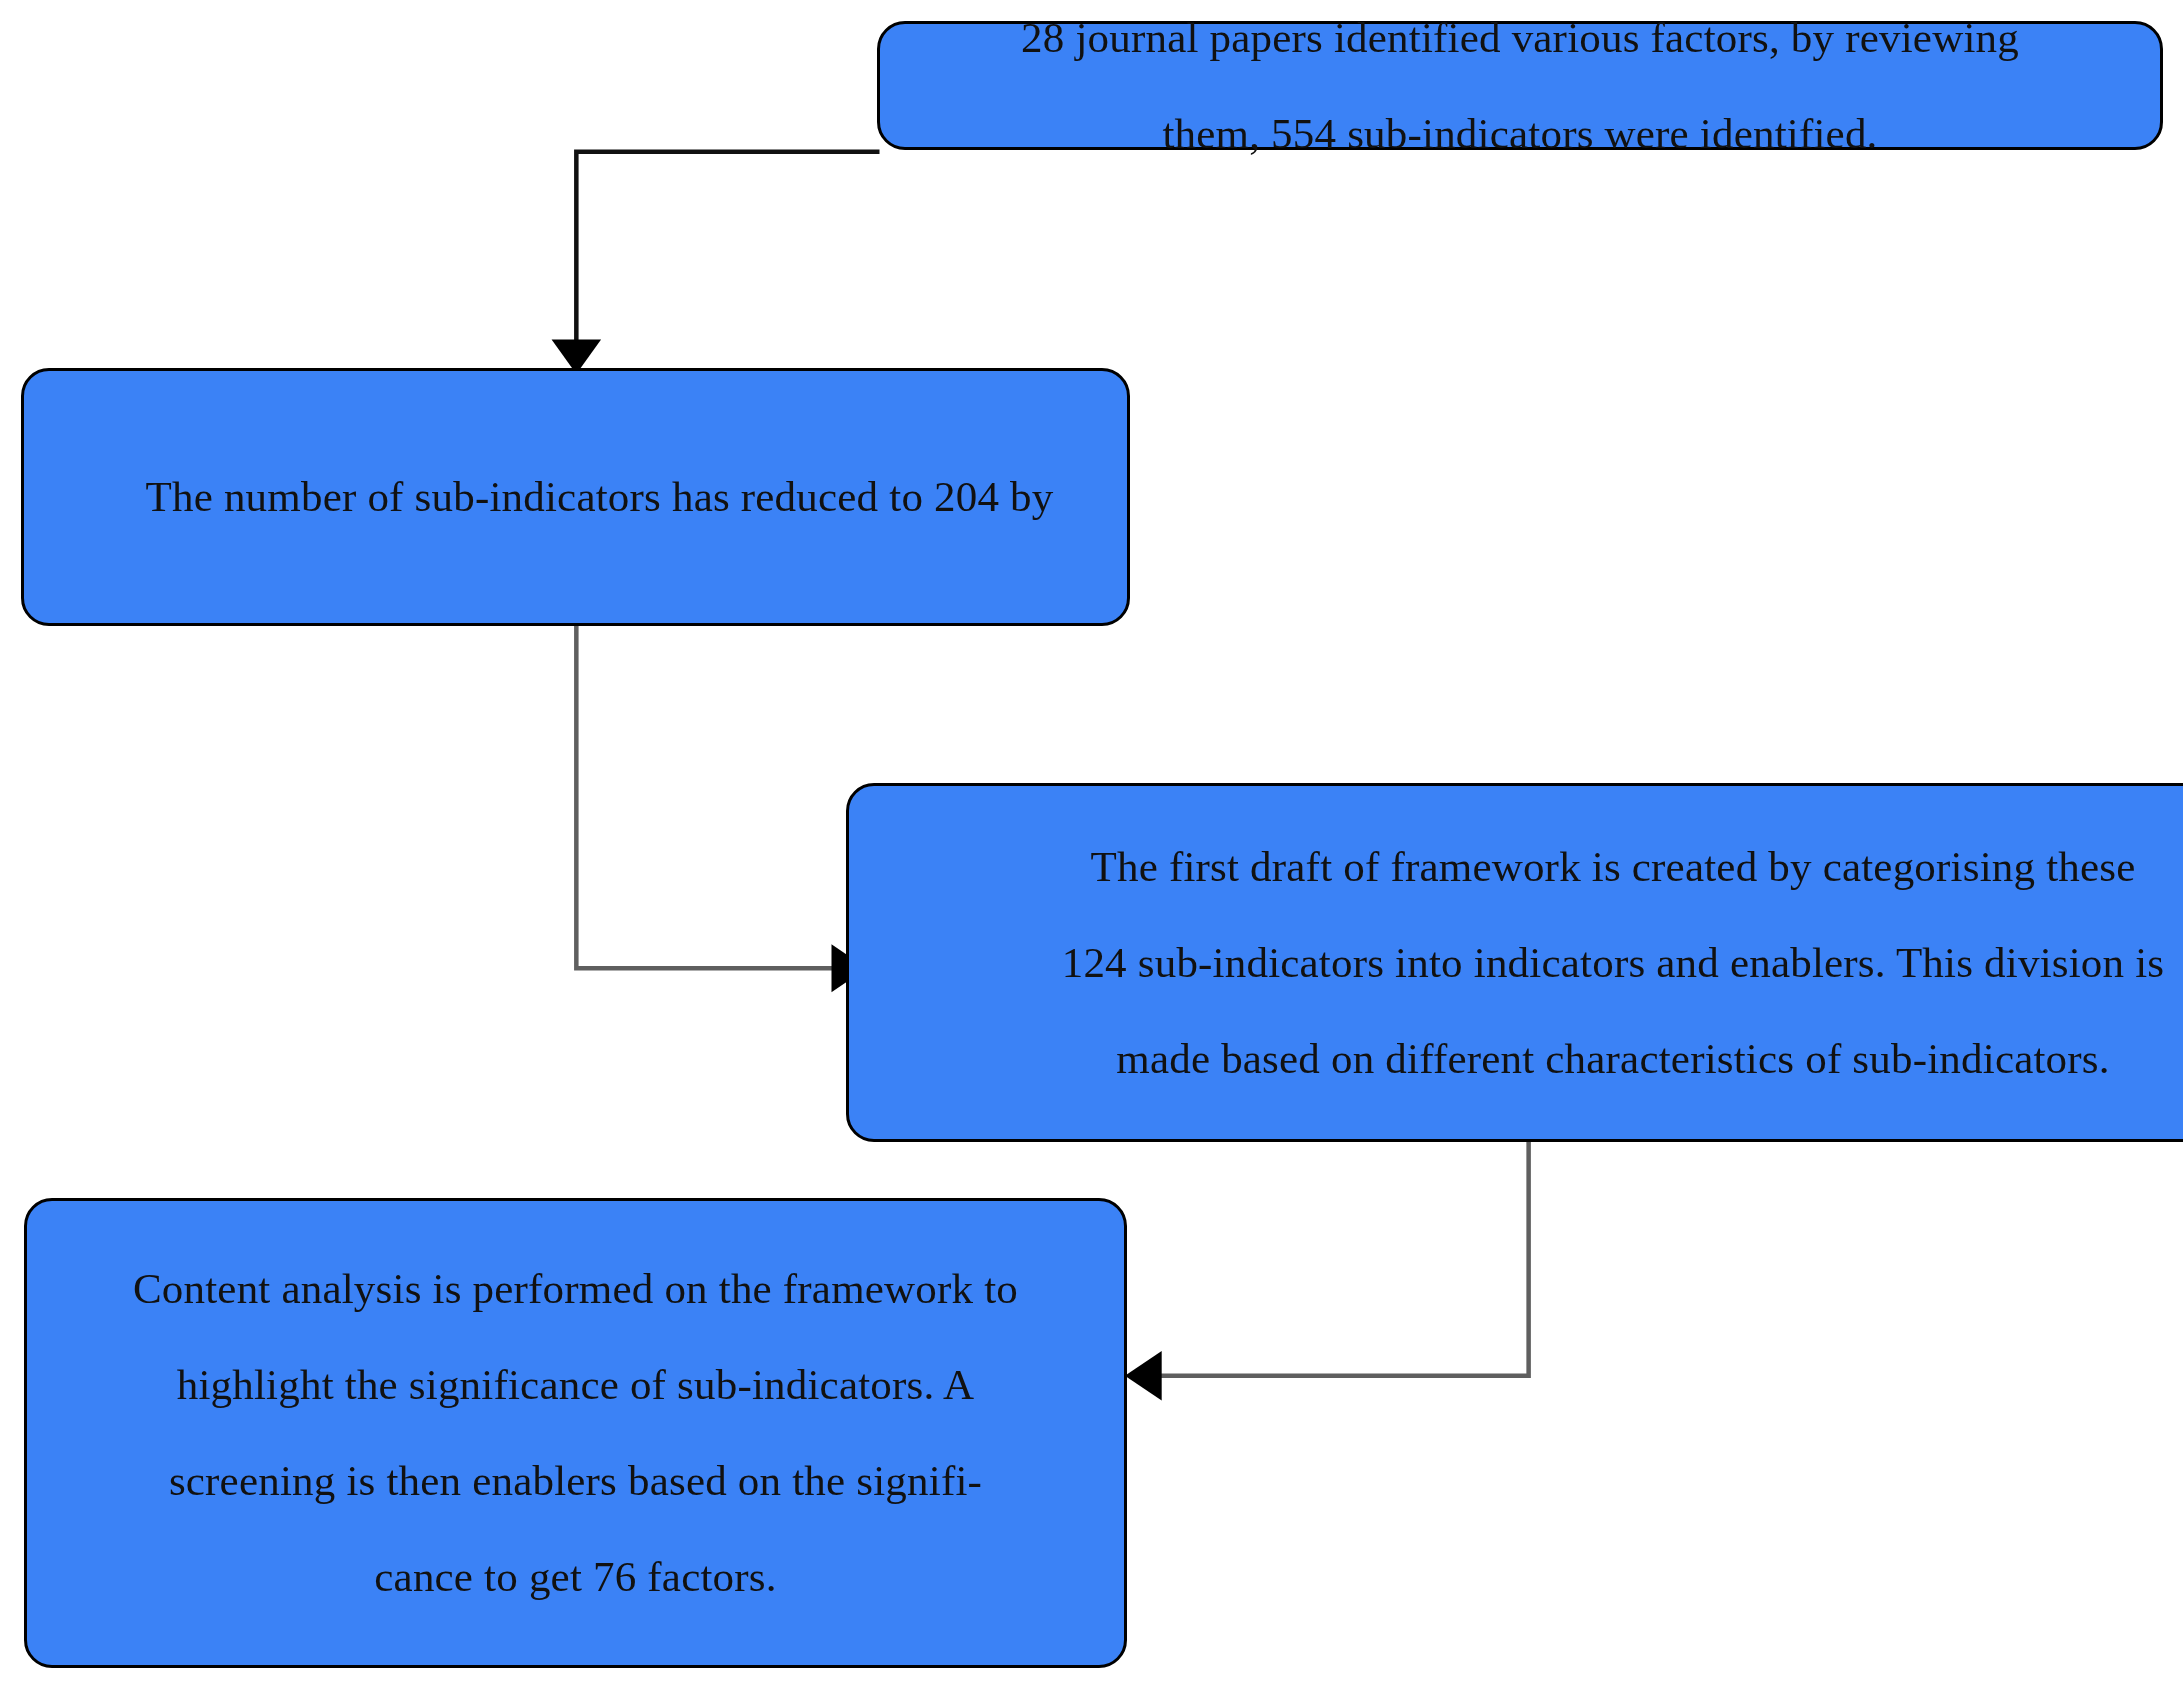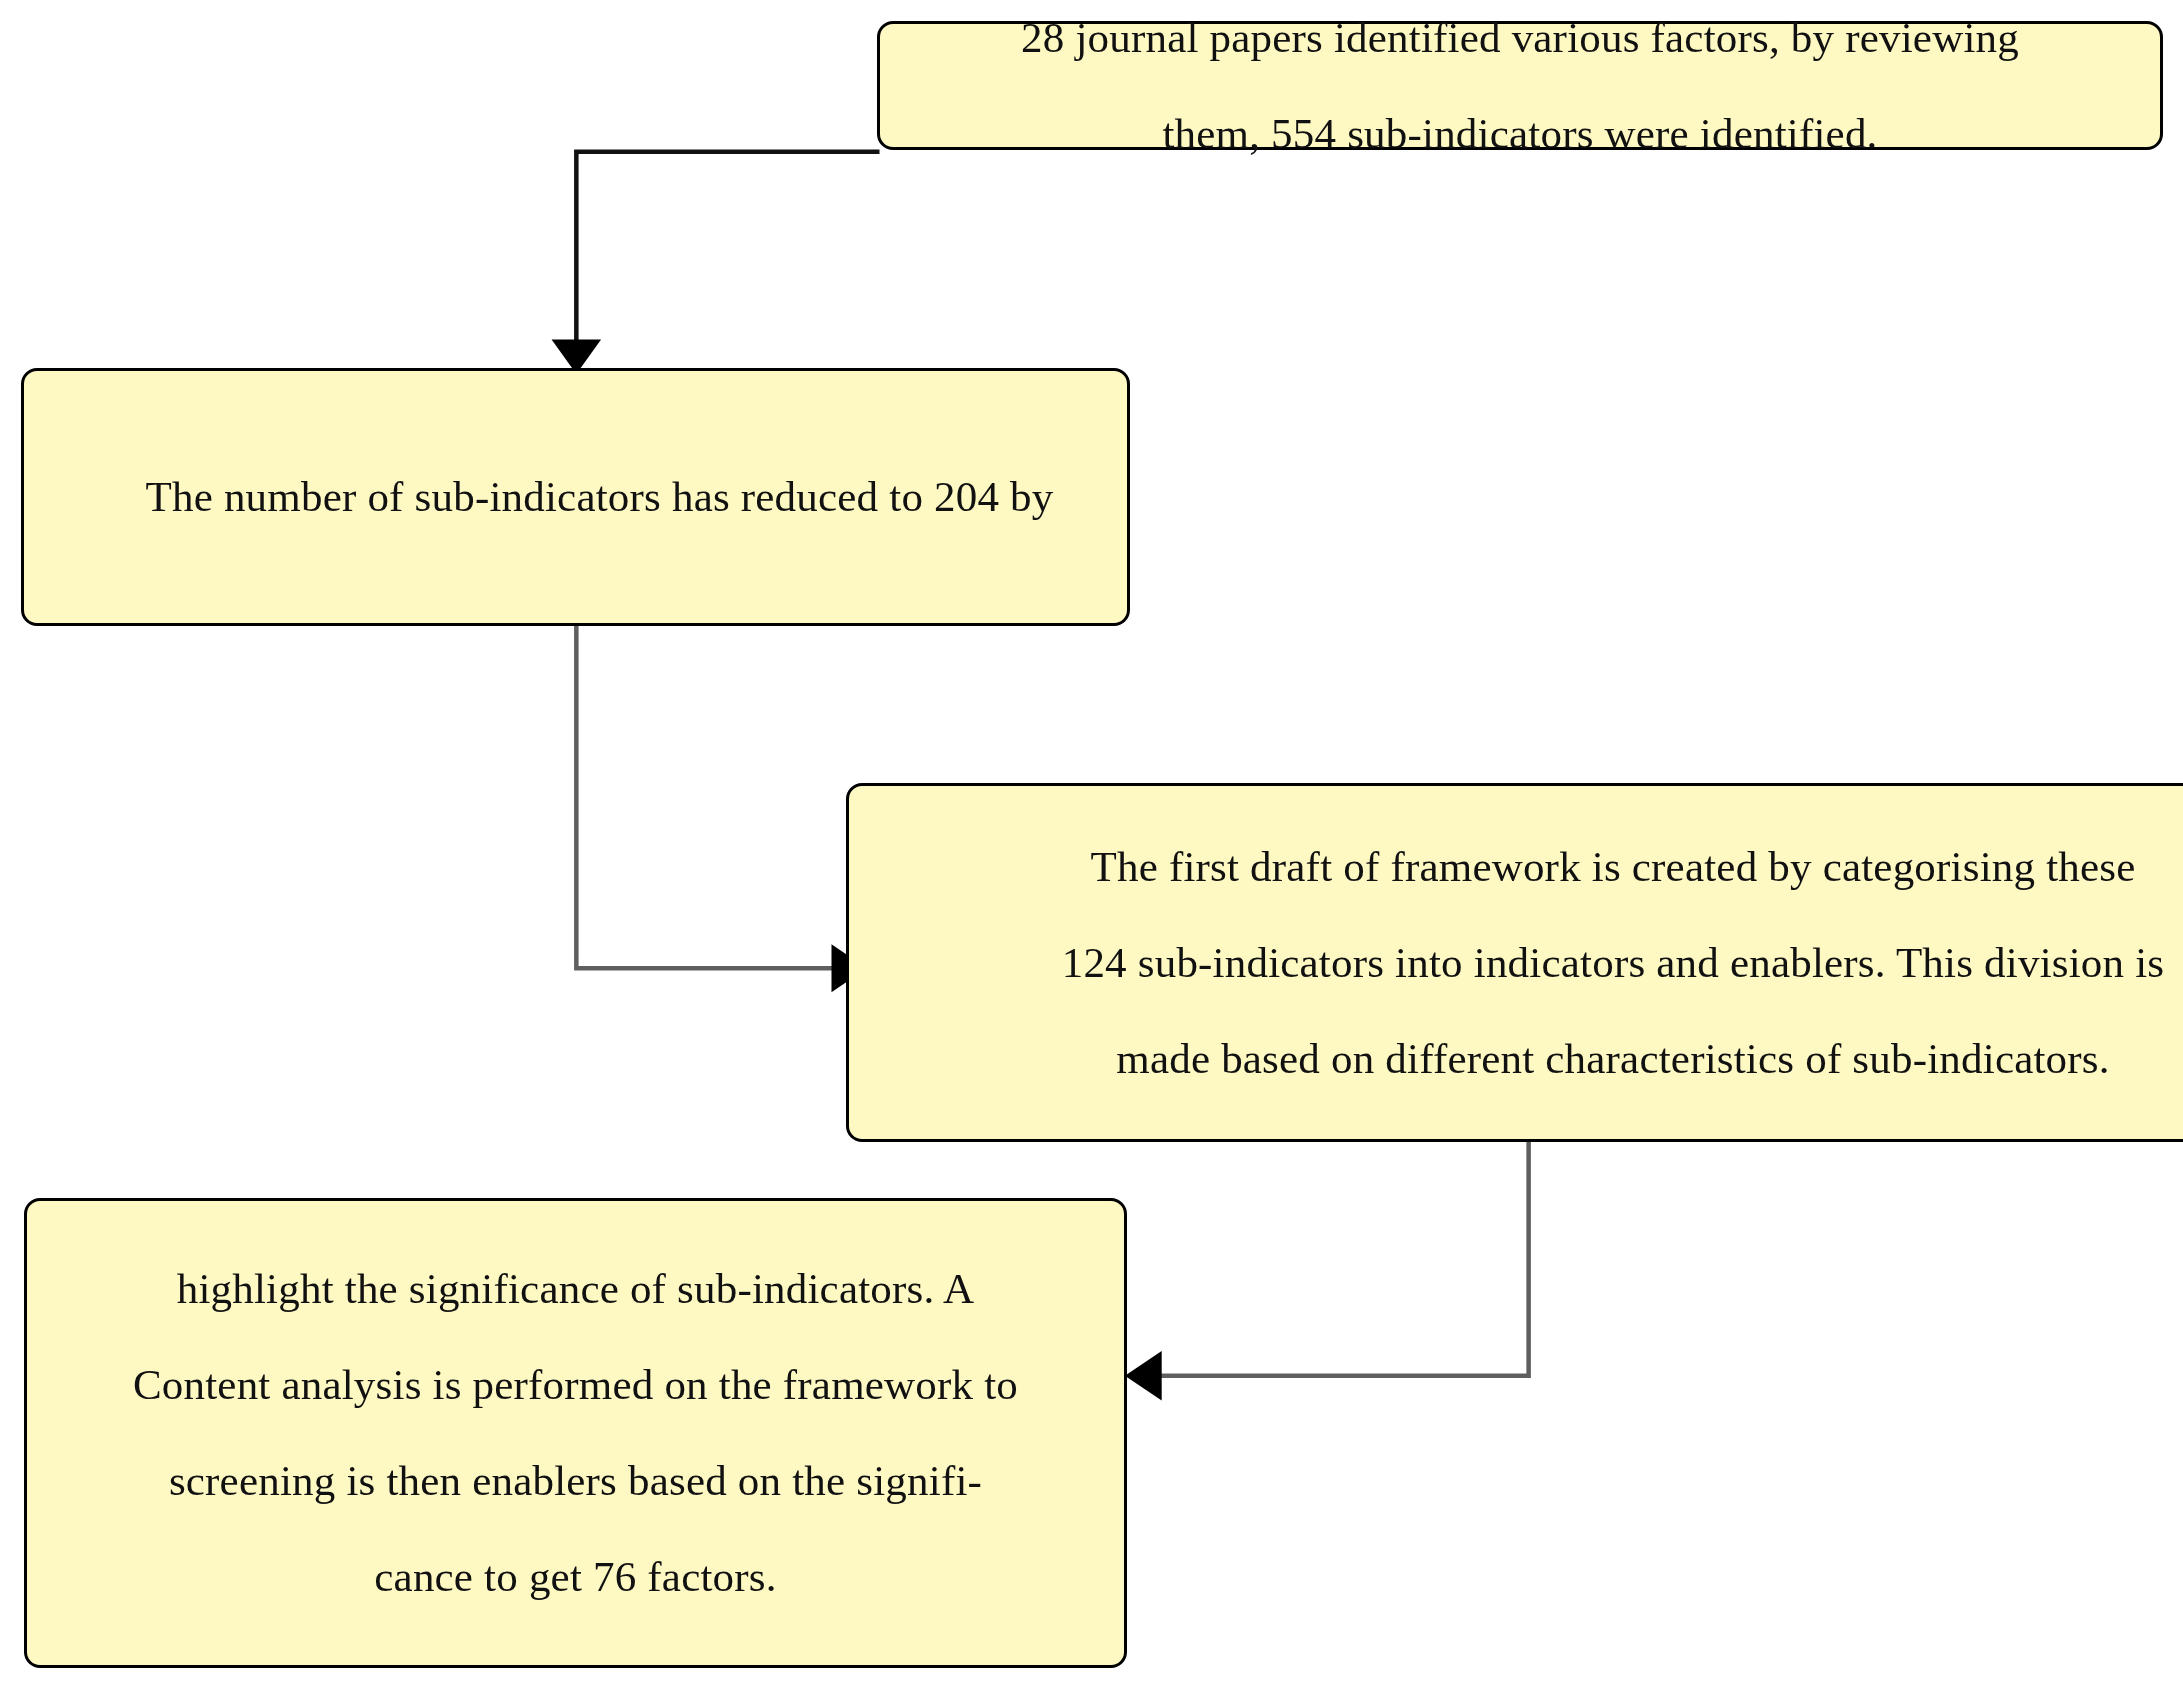--- a/index.html
+++ b/index.html
@@ -12,22 +12,22 @@
     width: 2183px;
     height: 1701px;
     background: #ffffff;
     overflow: hidden;
     font-family: "Liberation Serif", "DejaVu Serif", serif;
   }
   .flow-box {
     position: absolute;
     box-sizing: border-box;
     border: 3.8px solid #000000;
-    border-radius: 16px;
-    background: #fef9c3;
+    border-radius: 28px;
+    background: #3b82f6;
     display: flex;
     flex-direction: column;
     align-items: center;
     justify-content: center;
   }
   .box-line {
     color: #111111;
     font-size: 43px;
     line-height: 96px;
     letter-spacing: 0.2px;
@@ -75,20 +75,20 @@
     <div class="box-line">The number of sub-indicators has reduced to 204 by</div>
   </div>
 
   <div class="flow-box" style="left:846px; top:783px; width:1534px; height:359px;">
     <div class="box-line">The first draft of framework is created by categorising these</div>
     <div class="box-line">124 sub-indicators into indicators and enablers. This division is</div>
     <div class="box-line">made based on different characteristics of sub-indicators.</div>
   </div>
 
   <div class="flow-box" style="left:24px; top:1198px; width:1103px; height:470px;">
+    <div class="box-line">Content analysis is performed on the framework to</div>
     <div class="box-line">highlight the significance of sub-indicators. A</div>
-    <div class="box-line">Content analysis is performed on the framework to</div>
     <div class="box-line">screening is then enablers based on the signifi-</div>
     <div class="box-line">cance to get 76 factors.</div>
   </div>
 
 </div>
 
 
 </body></html>

